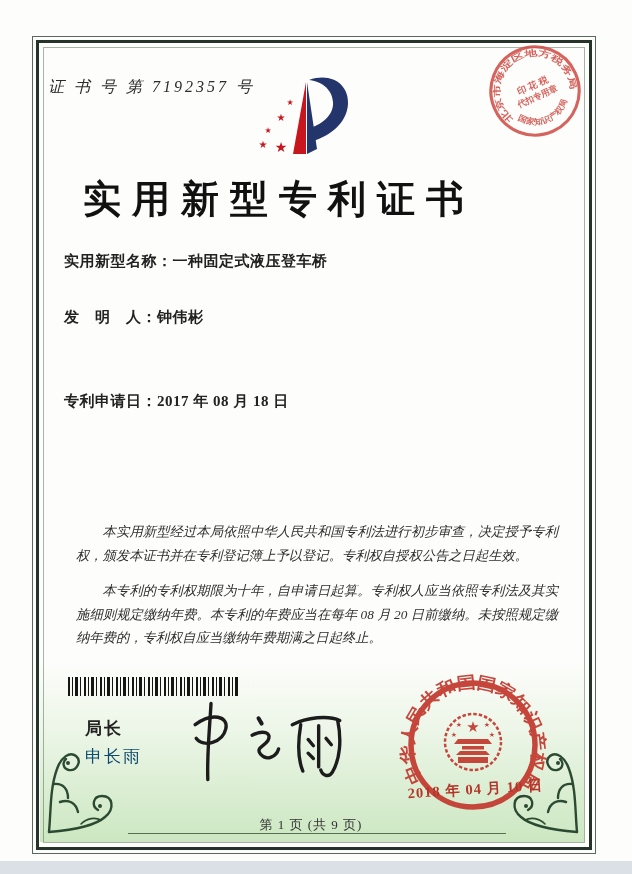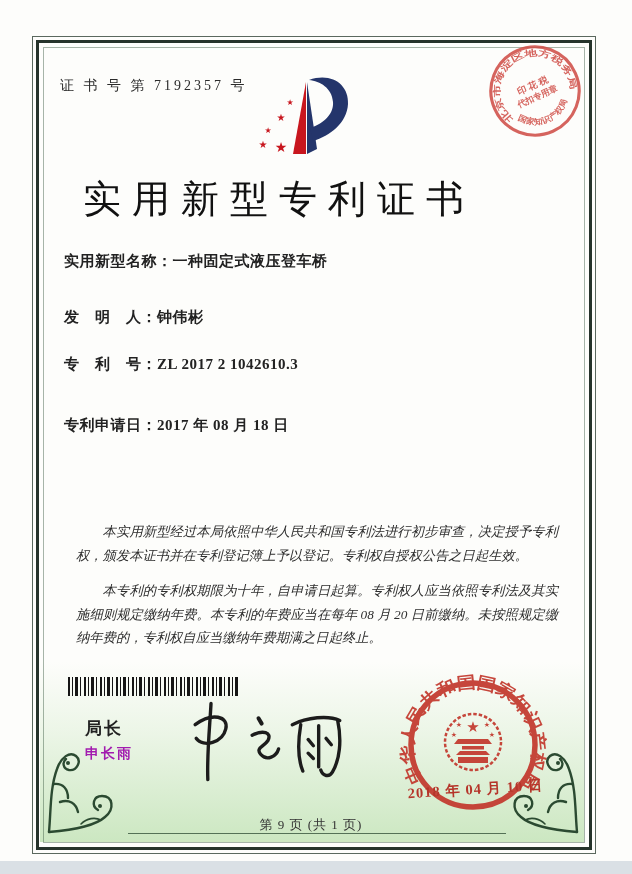--- a/index.html
+++ b/index.html
@@ -4,34 +4,34 @@
 <style>
   html,body{margin:0;padding:0;background:#ffffff;}
   .page{position:relative;width:632px;height:874px;background:#fdfdfb;overflow:hidden;
         font-family:"Liberation Serif","DejaVu Serif",serif;color:#1e1e1e;}
   .frame{position:absolute;left:36px;top:40px;width:550px;height:804px;
          border:3px solid #26332b;outline:1px solid #5a685e;outline-offset:3px;background:transparent;}
   .frame::after{content:"";position:absolute;inset:4px;border:1px solid rgba(60,90,66,.45);pointer-events:none;}
   .green-band{position:absolute;left:40px;top:662px;width:544px;height:180px;
         background:linear-gradient(to bottom, rgba(214,236,205,0) 0%, rgba(214,236,205,.45) 40%, rgba(201,230,190,.95) 100%);}
   .bottom-thinline{position:absolute;left:128px;top:833px;width:378px;height:1px;background:rgba(43,74,49,.75);}
-  .cert-no{position:absolute;left:60px;top:77px;font-size:14px;letter-spacing:3px;color:#2b2b2b;}
+  .cert-no{position:absolute;left:48px;top:77px;font-size:16px;letter-spacing:3px;color:#2b2b2b;font-style:italic;}
   .logo{position:absolute;left:252px;top:60px;width:124px;height:110px;}
   .title{position:absolute;left:39px;top:174px;width:480px;text-align:center;
-         font-size:38px;font-weight:400;letter-spacing:11px;color:#111;}
+         font-size:38px;font-weight:700;letter-spacing:11px;color:#111;}
   .field{position:absolute;left:64px;font-size:15px;font-weight:600;color:#222;letter-spacing:.5px;white-space:nowrap;}
   .body-text{position:absolute;left:64px;top:508px;width:506px;font-size:13.3px;line-height:23.5px;
          color:#2d2d2d;text-align:justify;font-style:italic;}
   .body-text p{margin:12px;text-indent:2em;}
   .barcode{position:absolute;left:68px;top:677px;width:172px;height:19px;
      background:repeating-linear-gradient(90deg,#151515 0 2px,transparent 2px 4px,#151515 4px 5px,transparent 5px 7px,#151515 7px 10px,transparent 10px 12px,#151515 12px 13px,transparent 13px 16px);}
   .director-title{position:absolute;left:85px;top:717px;font-size:17px;font-weight:700;
      font-family:"Liberation Sans","DejaVu Sans",sans-serif;color:#222;letter-spacing:2px;text-align:center;}
-  .director-name{position:absolute;left:85px;top:745px;font-size:14px;font-weight:700;
-     font-family:"Liberation Sans","DejaVu Sans",sans-serif;color:#a21caf;letter-spacing:2px;}
+  .director-name{position:absolute;left:85px;top:745px;font-size:17px;font-weight:400;
+     font-family:"Liberation Sans","DejaVu Sans",sans-serif;color:#0c4a6e;letter-spacing:2px;}
   .signature{position:absolute;left:178px;top:693px;width:180px;height:95px;}
   .seal{position:absolute;left:388px;top:660px;width:170px;height:170px;opacity:.93;}
   .seal-date{position:absolute;left:378px;top:780px;width:195px;text-align:center;color:#b5352a;
      font-size:14.5px;font-weight:700;letter-spacing:1px;transform:rotate(-3.5deg);white-space:nowrap;}
   .tax-stamp{position:absolute;left:486px;top:42px;width:98px;height:98px;transform:rotate(-24deg);opacity:.85;}
   .footer{position:absolute;left:39px;top:816px;width:544px;text-align:center;font-size:13px;color:#333;letter-spacing:1px;}
   .flourish{position:absolute;width:92px;height:94px;}
   .flourish.left{left:41px;top:740px;}
   .flourish.right{left:493px;top:740px;transform:scaleX(-1);}
   .scan-strip{position:absolute;left:0;bottom:0;width:632px;height:13px;background:#dae0e5;}
@@ -64,24 +64,21 @@
   </svg>
 
   <div class="title">实用新型专利证书</div>
 
   <div class="field" style="top:308px">
     <span>发　明　人：</span><span>钟伟彬</span>
   </div>
   <div class="field" style="top:252px">
     <span>实用新型名称：</span><span>一种固定式液压登车桥</span>
   </div>
-  <div class="field" style="top:355px">
-    <span>专　利　号：</span><span>ZL 2017 2 1042610.3</span>
-  </div>
-  <div class="field" style="top:416px">
+  <div class="field" style="top:392px">
     <span>专利申请日：</span><span>2017 年 08 月 18 日</span>
   </div>
 
   <div class="body-text">
     <p>本实用新型经过本局依照中华人民共和国专利法进行初步审查，决定授予专利权，颁发本证书并在专利登记簿上予以登记。专利权自授权公告之日起生效。</p>
     <p>本专利的专利权期限为十年，自申请日起算。专利权人应当依照专利法及其实施细则规定缴纳年费。本专利的年费应当在每年 08 月 20 日前缴纳。未按照规定缴纳年费的，专利权自应当缴纳年费期满之日起终止。</p>
   </div>
 
   <div class="barcode"></div>
 
@@ -138,21 +135,21 @@
     <text font-size="8.6" font-weight="700" fill="#cf4a43">
       <textPath href="#taxTop" startOffset="0" textLength="144" lengthAdjust="spacingAndGlyphs">北京市海淀区地方税务局</textPath>
     </text>
     <text font-size="8.2" font-weight="700" fill="#cf4a43">
       <textPath href="#taxBottom" startOffset="0" textLength="62" lengthAdjust="spacingAndGlyphs">国家知识产权局</textPath>
     </text>
     <text x="50" y="47" font-size="9.5" font-weight="700" fill="#cf4a43" text-anchor="middle">印 花 税</text>
     <text x="50" y="59" font-size="8.8" font-weight="700" fill="#cf4a43" text-anchor="middle">代扣专用章</text>
   </svg>
 
-  <div class="footer">第 9 页 (共 1 页)</div>
+  <div class="footer">第 1 页 (共 9 页)</div>
 
   <svg class="flourish left" viewBox="0 0 92 94">
     <g fill="none" stroke="#2b4a31" stroke-width="2.4" stroke-linecap="round">
       <path d="M8,92 C32,90 54,86 64,77 C74,69 72,56 61,56 C52,56 50,66 57,70"></path>
       <path d="M8,92 C10,70 9,48 16,29 C20,17 29,11 35,16 C41,21 36,31 28,30 C22,29 21,22 25,19"></path>
       <path d="M19,62 C28,59 35,63 37,72"></path>
       <path d="M13,44 C22,43 27,49 27,58"></path>
       <path d="M40,84 C46,78 54,77 60,80" stroke-width="1.6"></path>
     </g>
     <g fill="#2b4a31">

